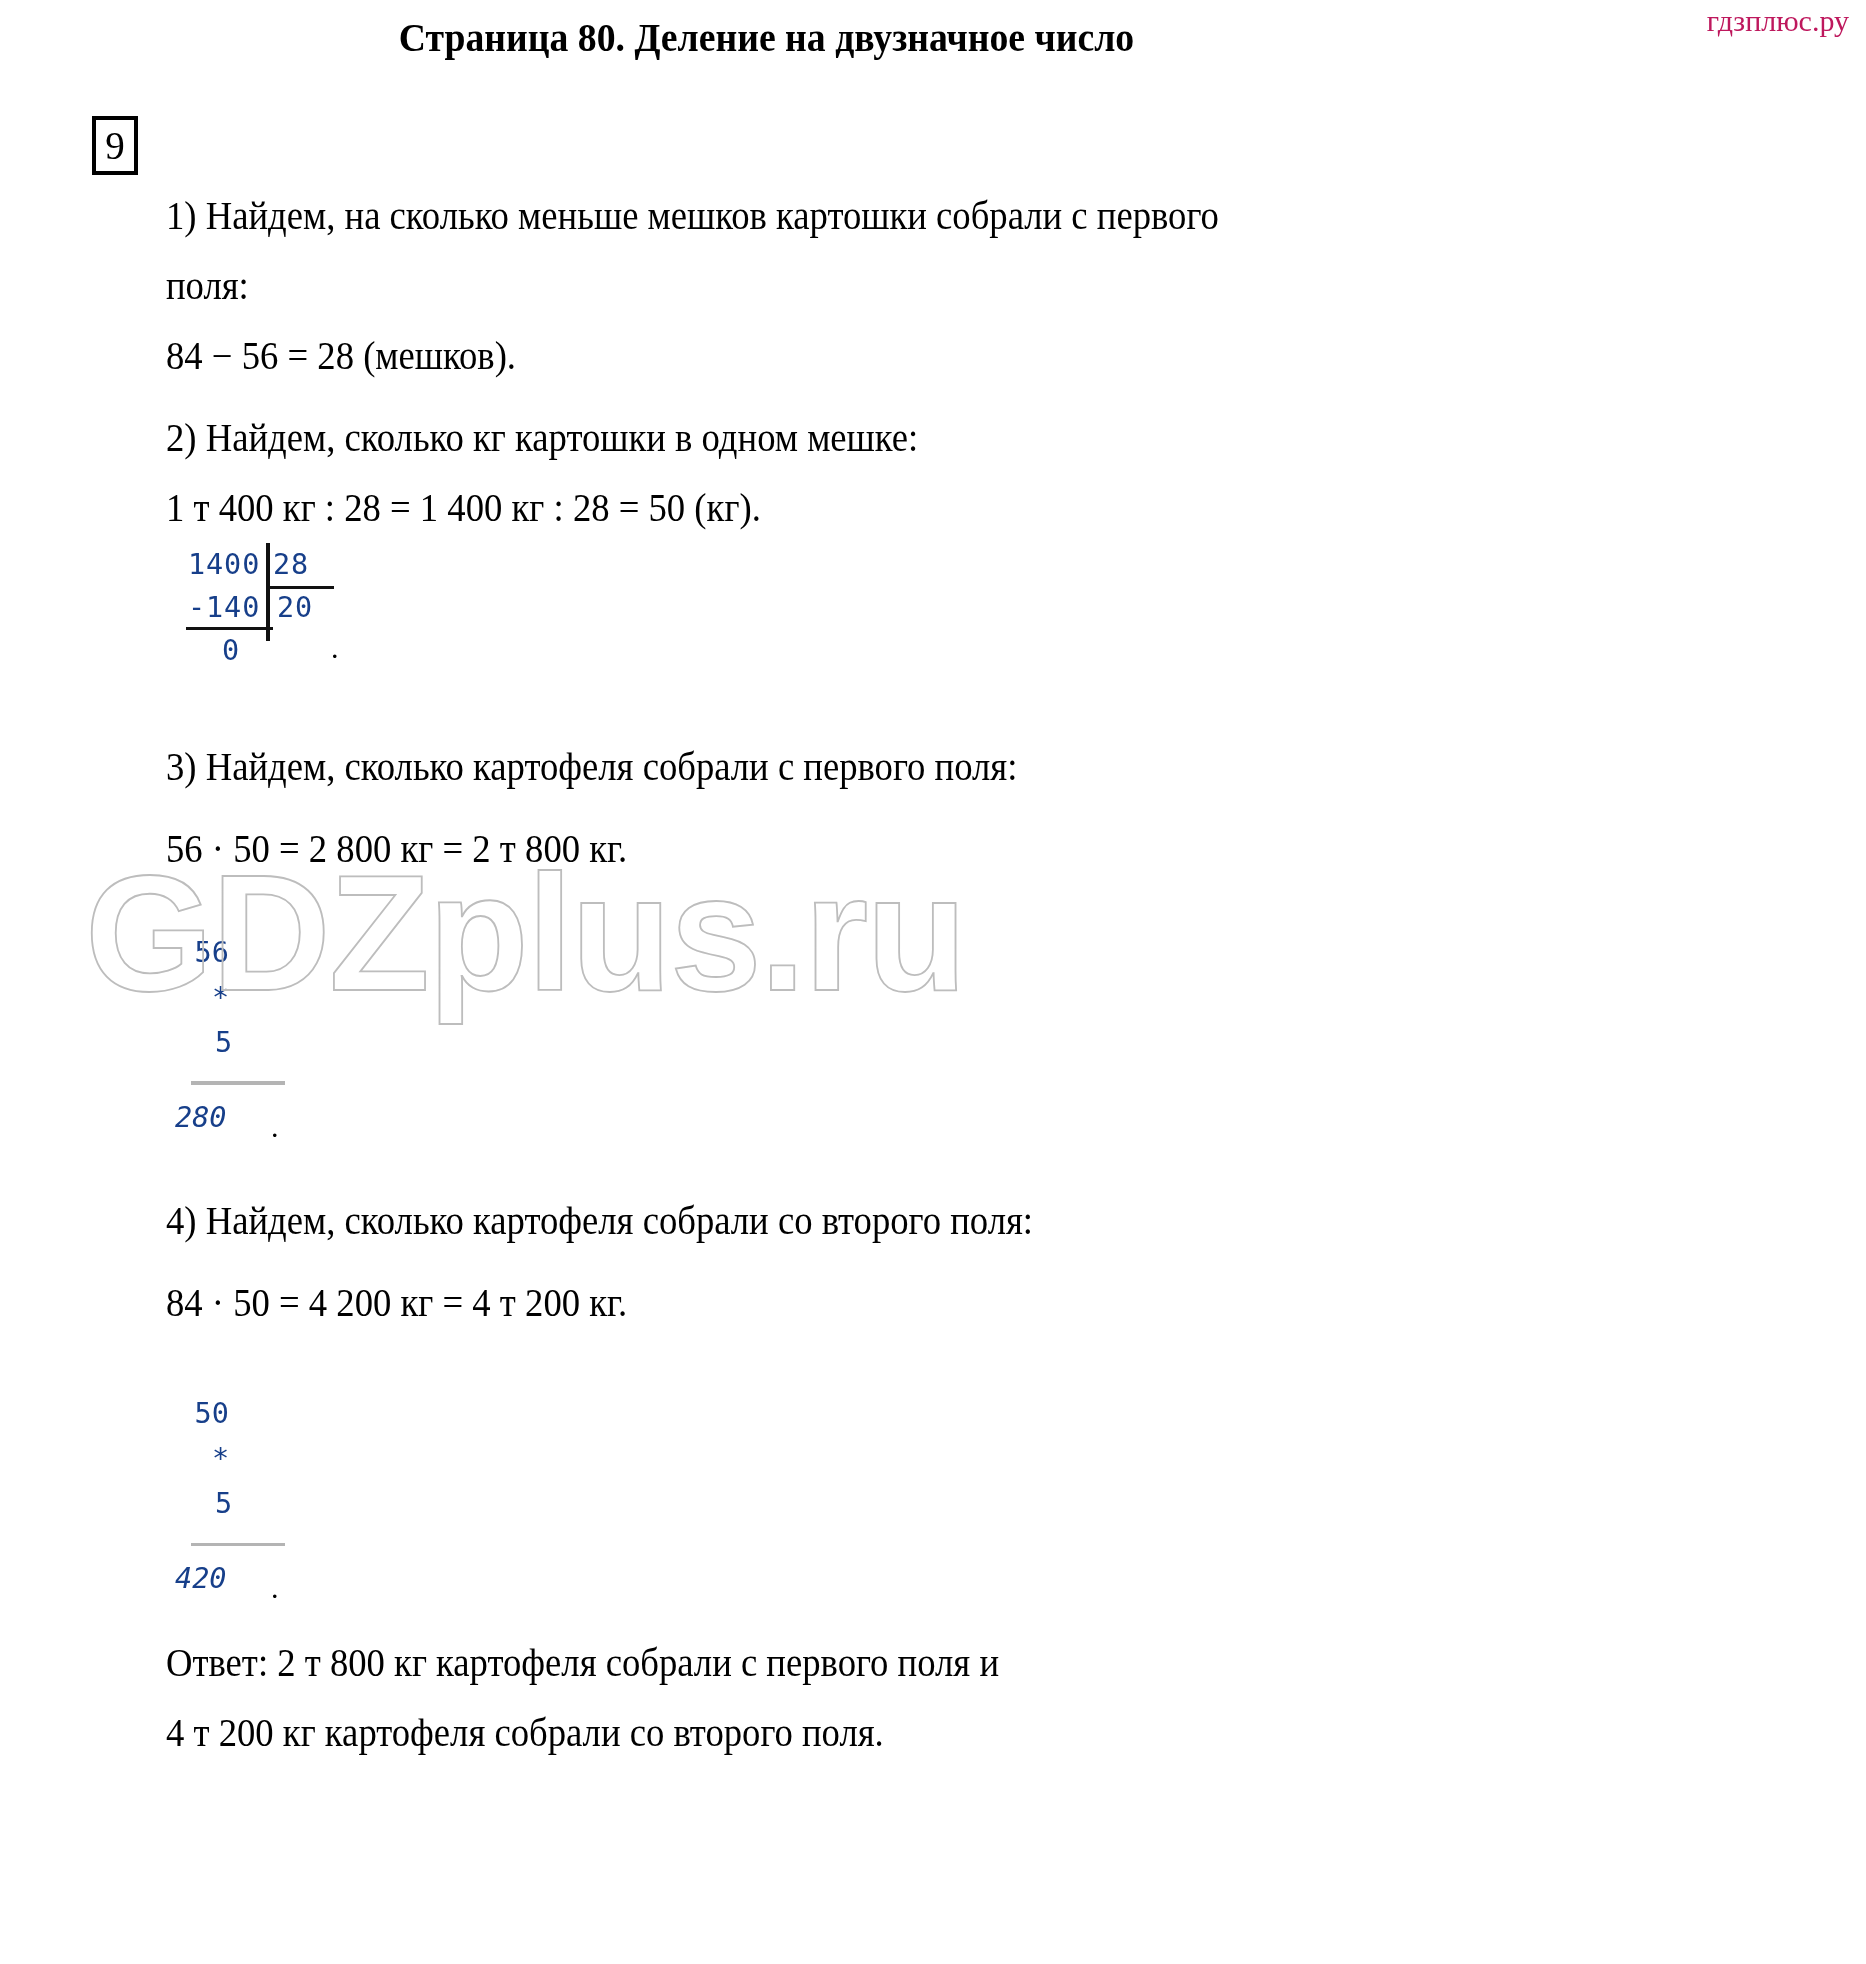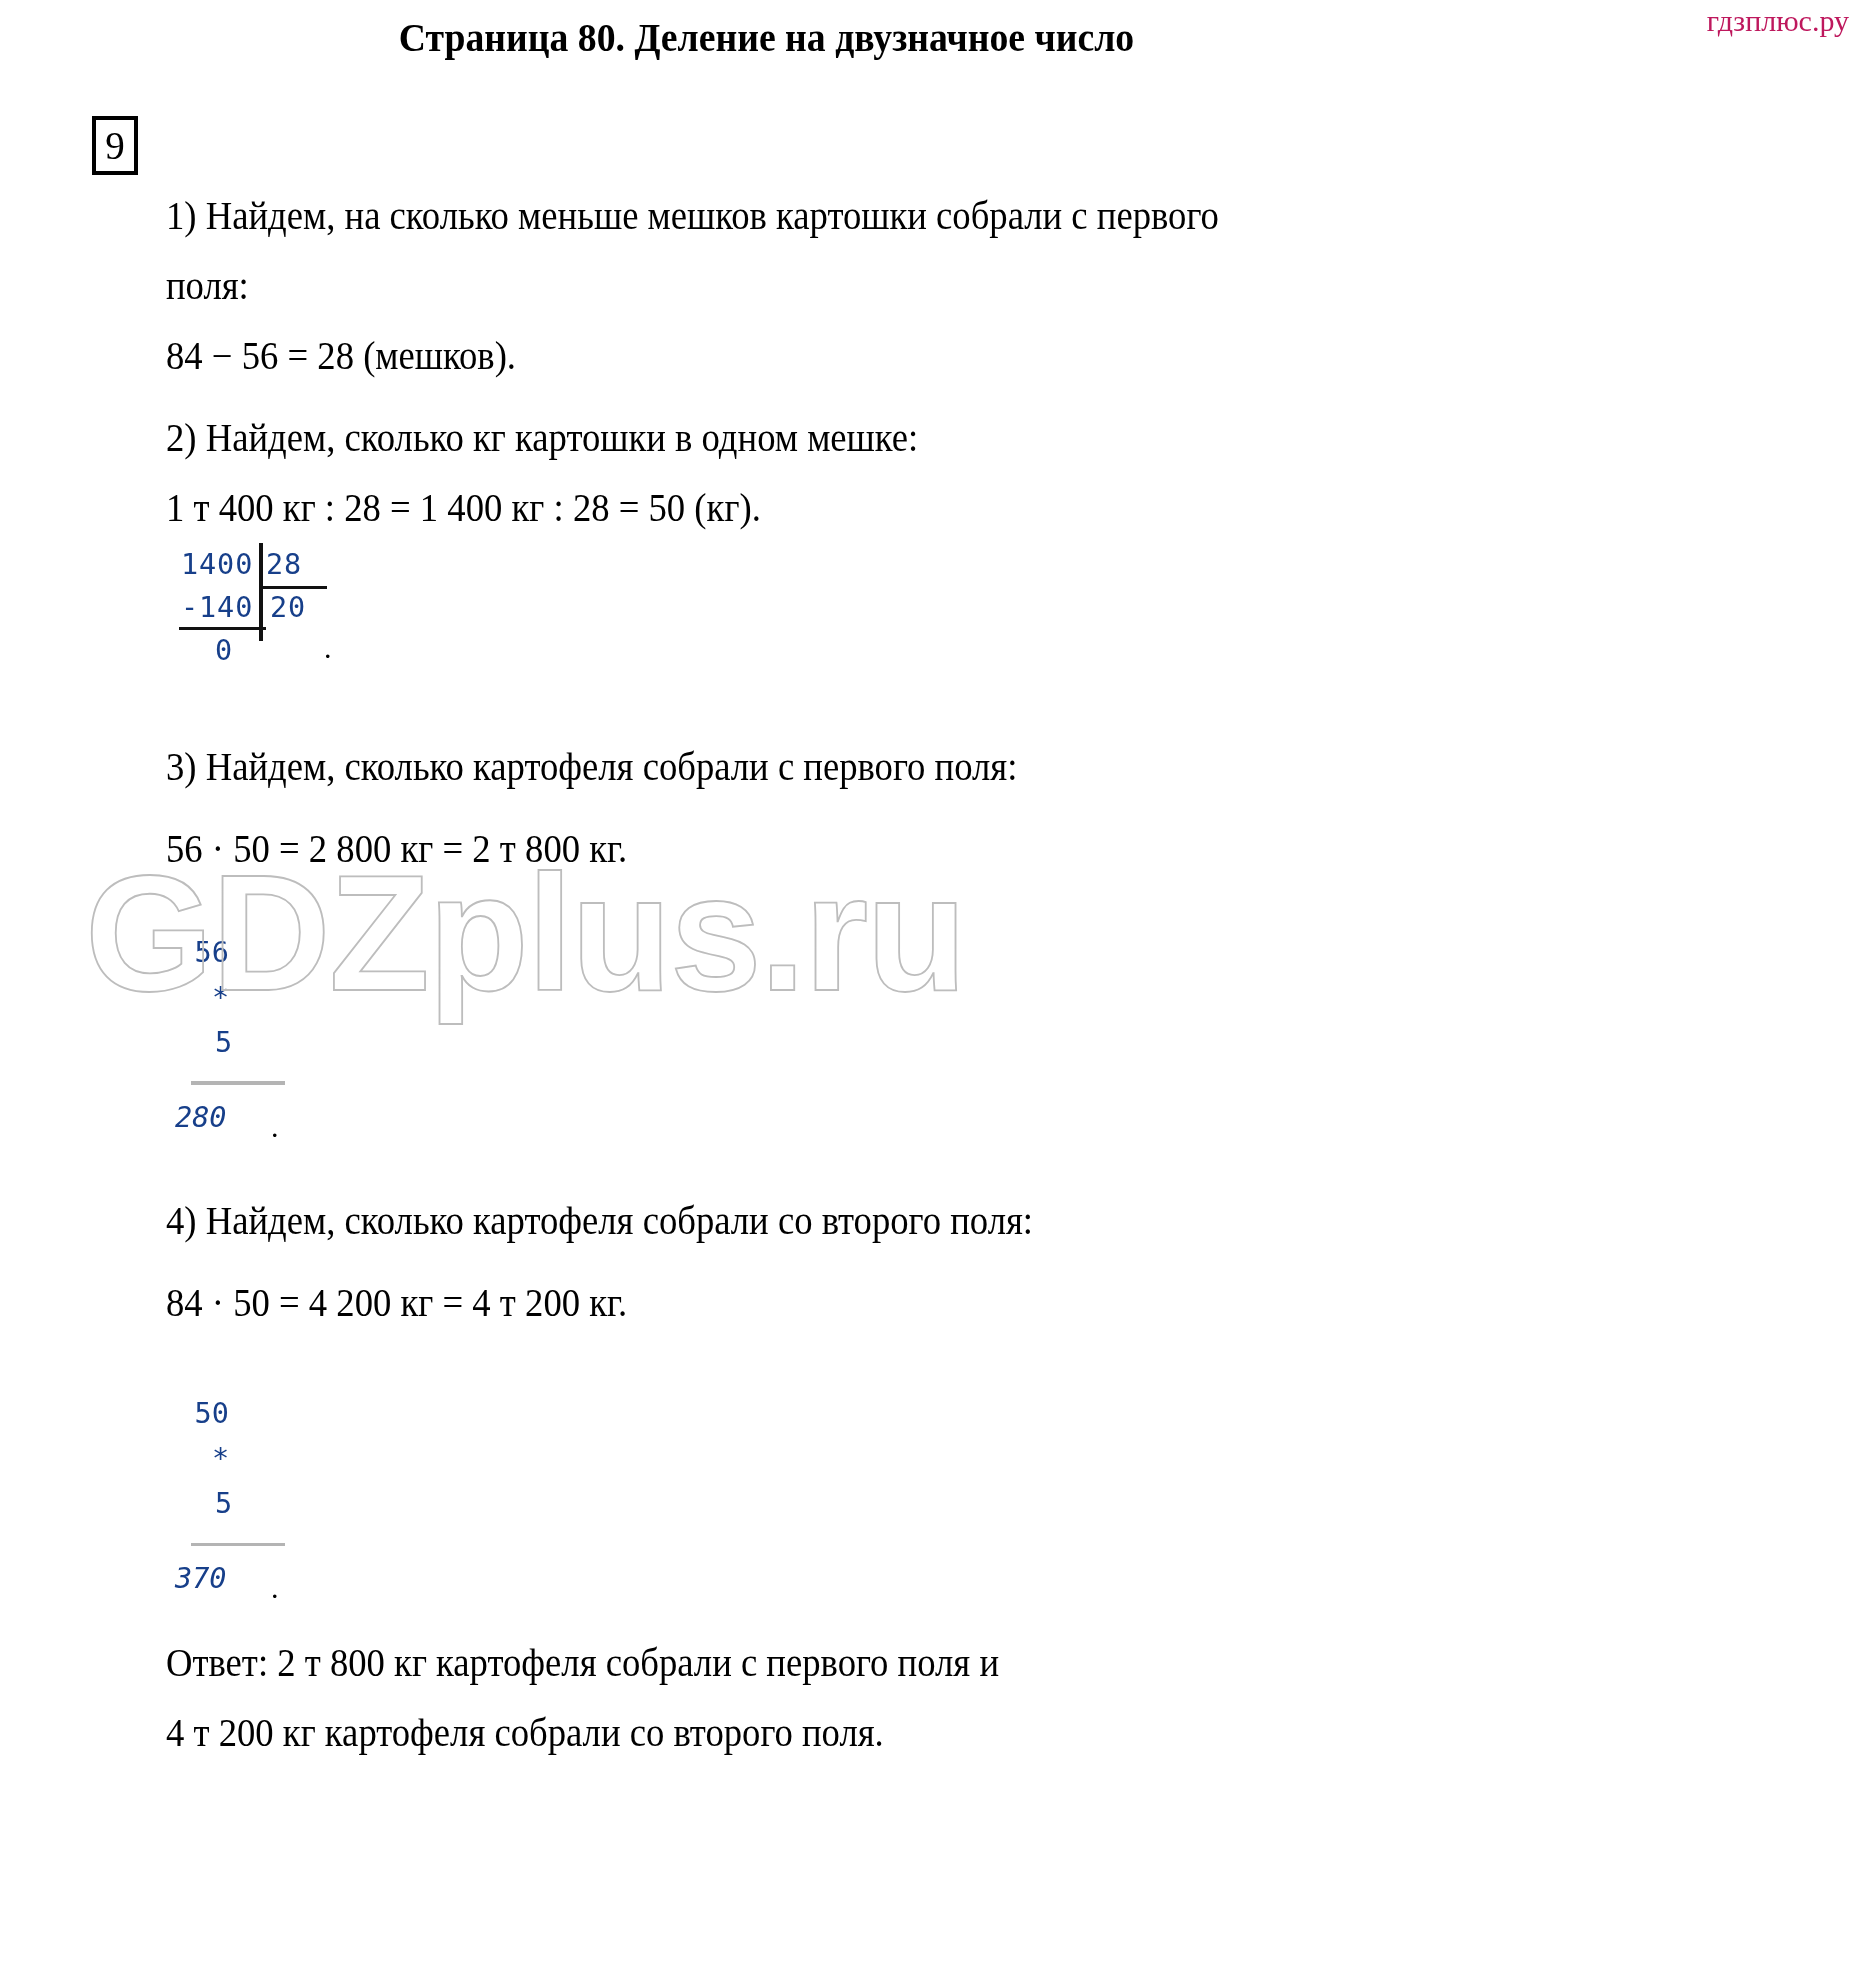--- a/index.html
+++ b/index.html
@@ -86,21 +86,21 @@
     font-size: 28.5px;
     line-height: 1.28;
     position: relative;
   }
 
   
   .longdiv {
     position: relative;
     width: 232px;
     height: 138px;
-    margin-left: 15px;
+    margin-left: 22px;
   }
   .longdiv .dividend {
     position: absolute; left: 0; top: 0;
     letter-spacing: 0.9px;
   }
   .longdiv .divisor {
     position: absolute; left: 85px; top: 0;
     letter-spacing: 0.9px;
   }
   .longdiv .subtrahend {
@@ -253,21 +253,21 @@
   <div class="gap-md"></div>
   <div class="line">84 · 50 = 4 200 кг = 4 т 200 кг.</div>
 
   <div style="height:43px"></div>
 
   <div class="colmul">
     <div class="row r1">50</div>
     <div class="row r2">*</div>
     <div class="row r3">5</div>
     <div class="rule"></div>
-    <div class="row r4">370</div>
+    <div class="row r4">420</div>
     <span class="trailing-dot">.</span>
   </div>
 
   <div style="height:36px"></div>
   <div class="line">Ответ: 2 т 800 кг картофеля собрали с первого поля и</div>
   <div class="gap-sm"></div>
   <div class="line">4 т 200 кг картофеля собрали со второго поля.</div>
 
 </div>
 

